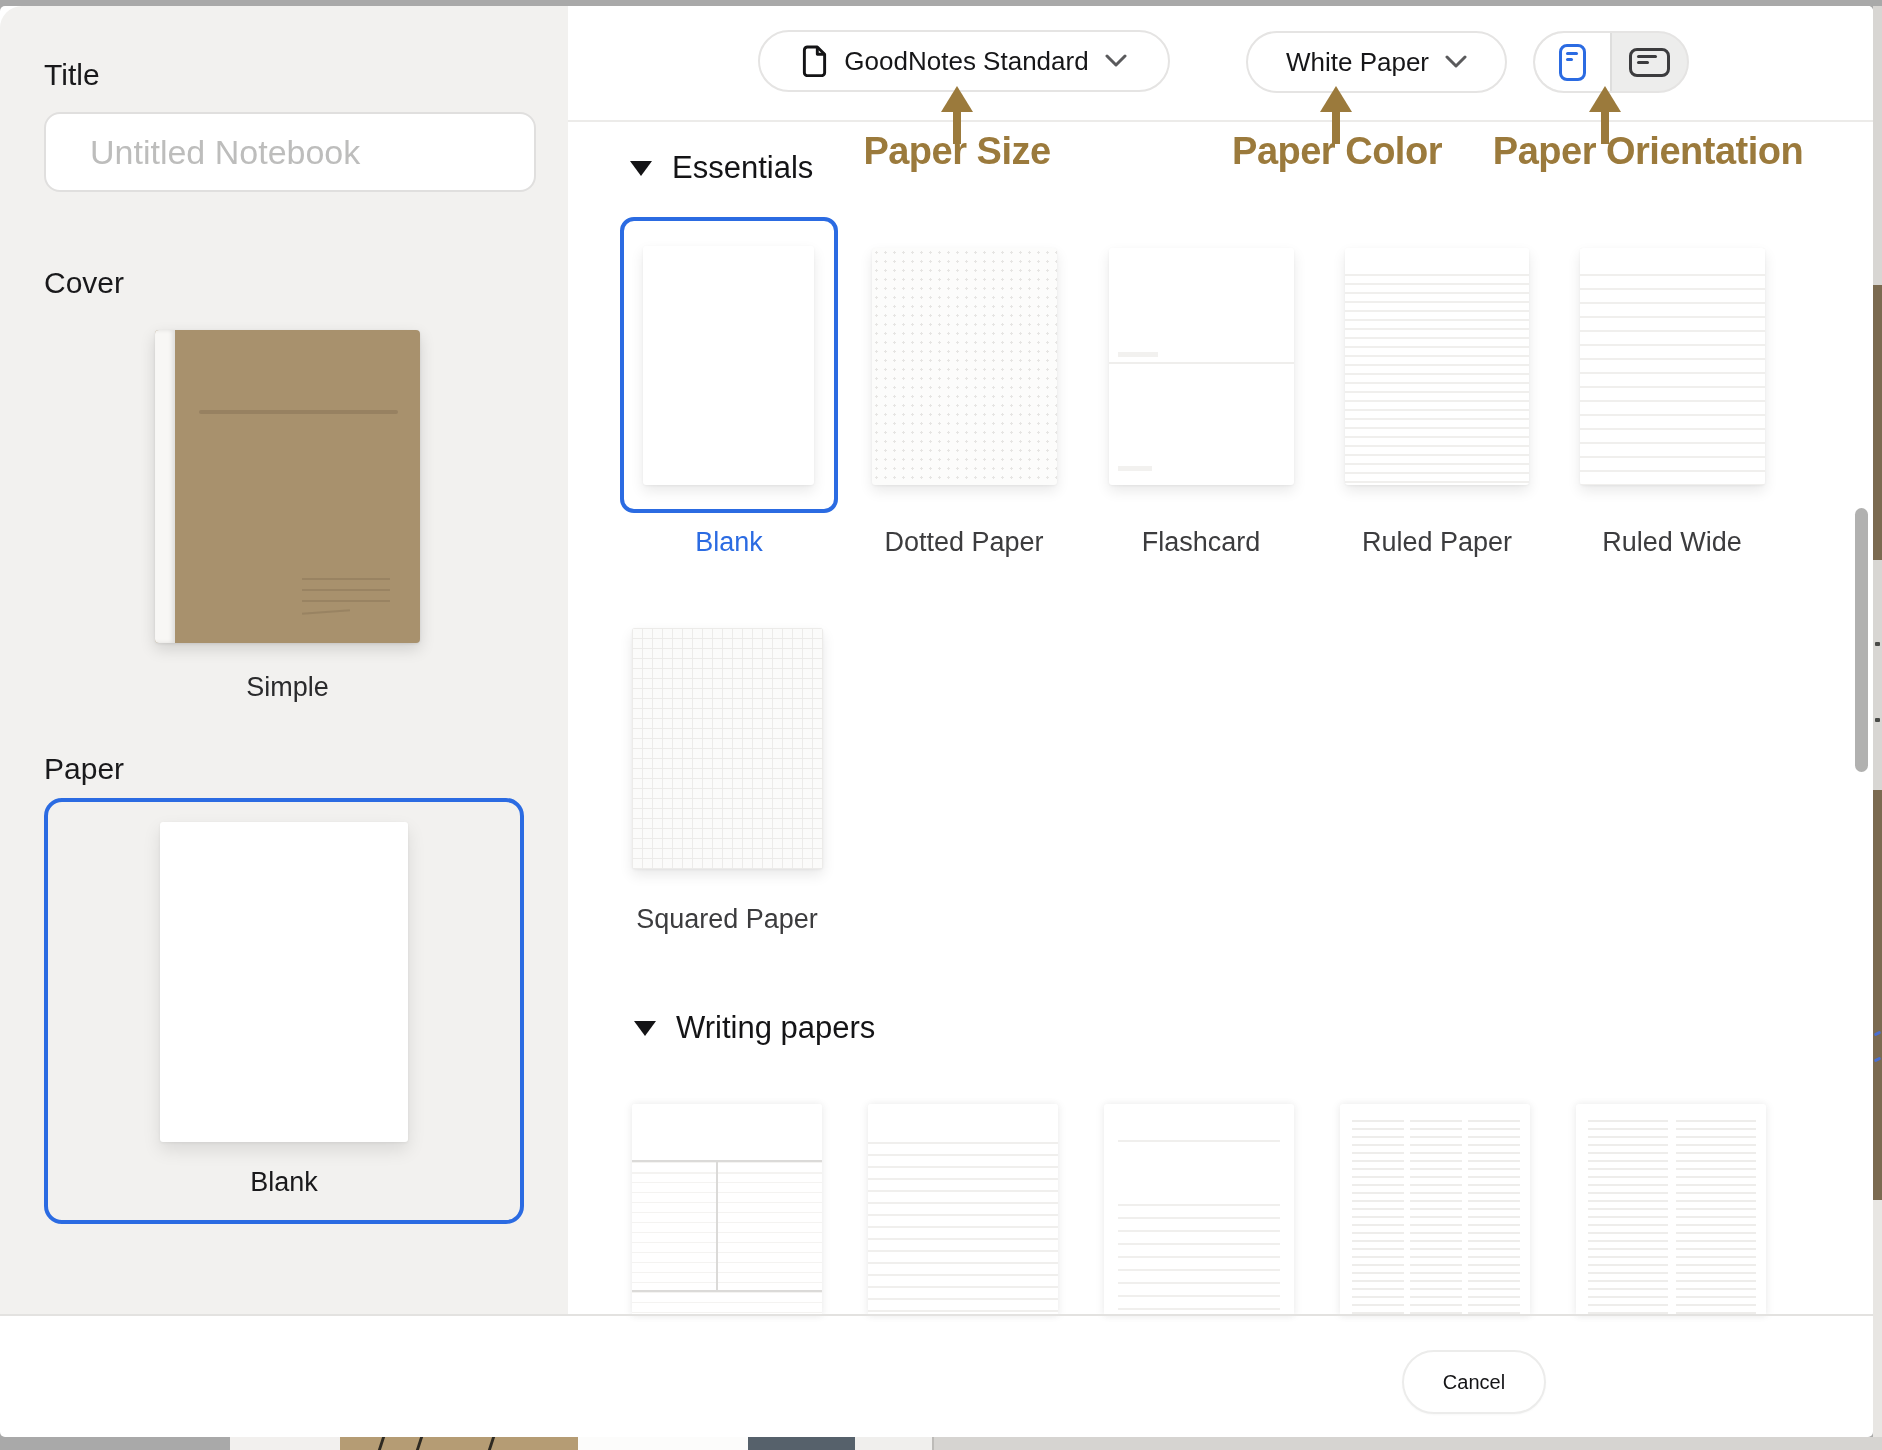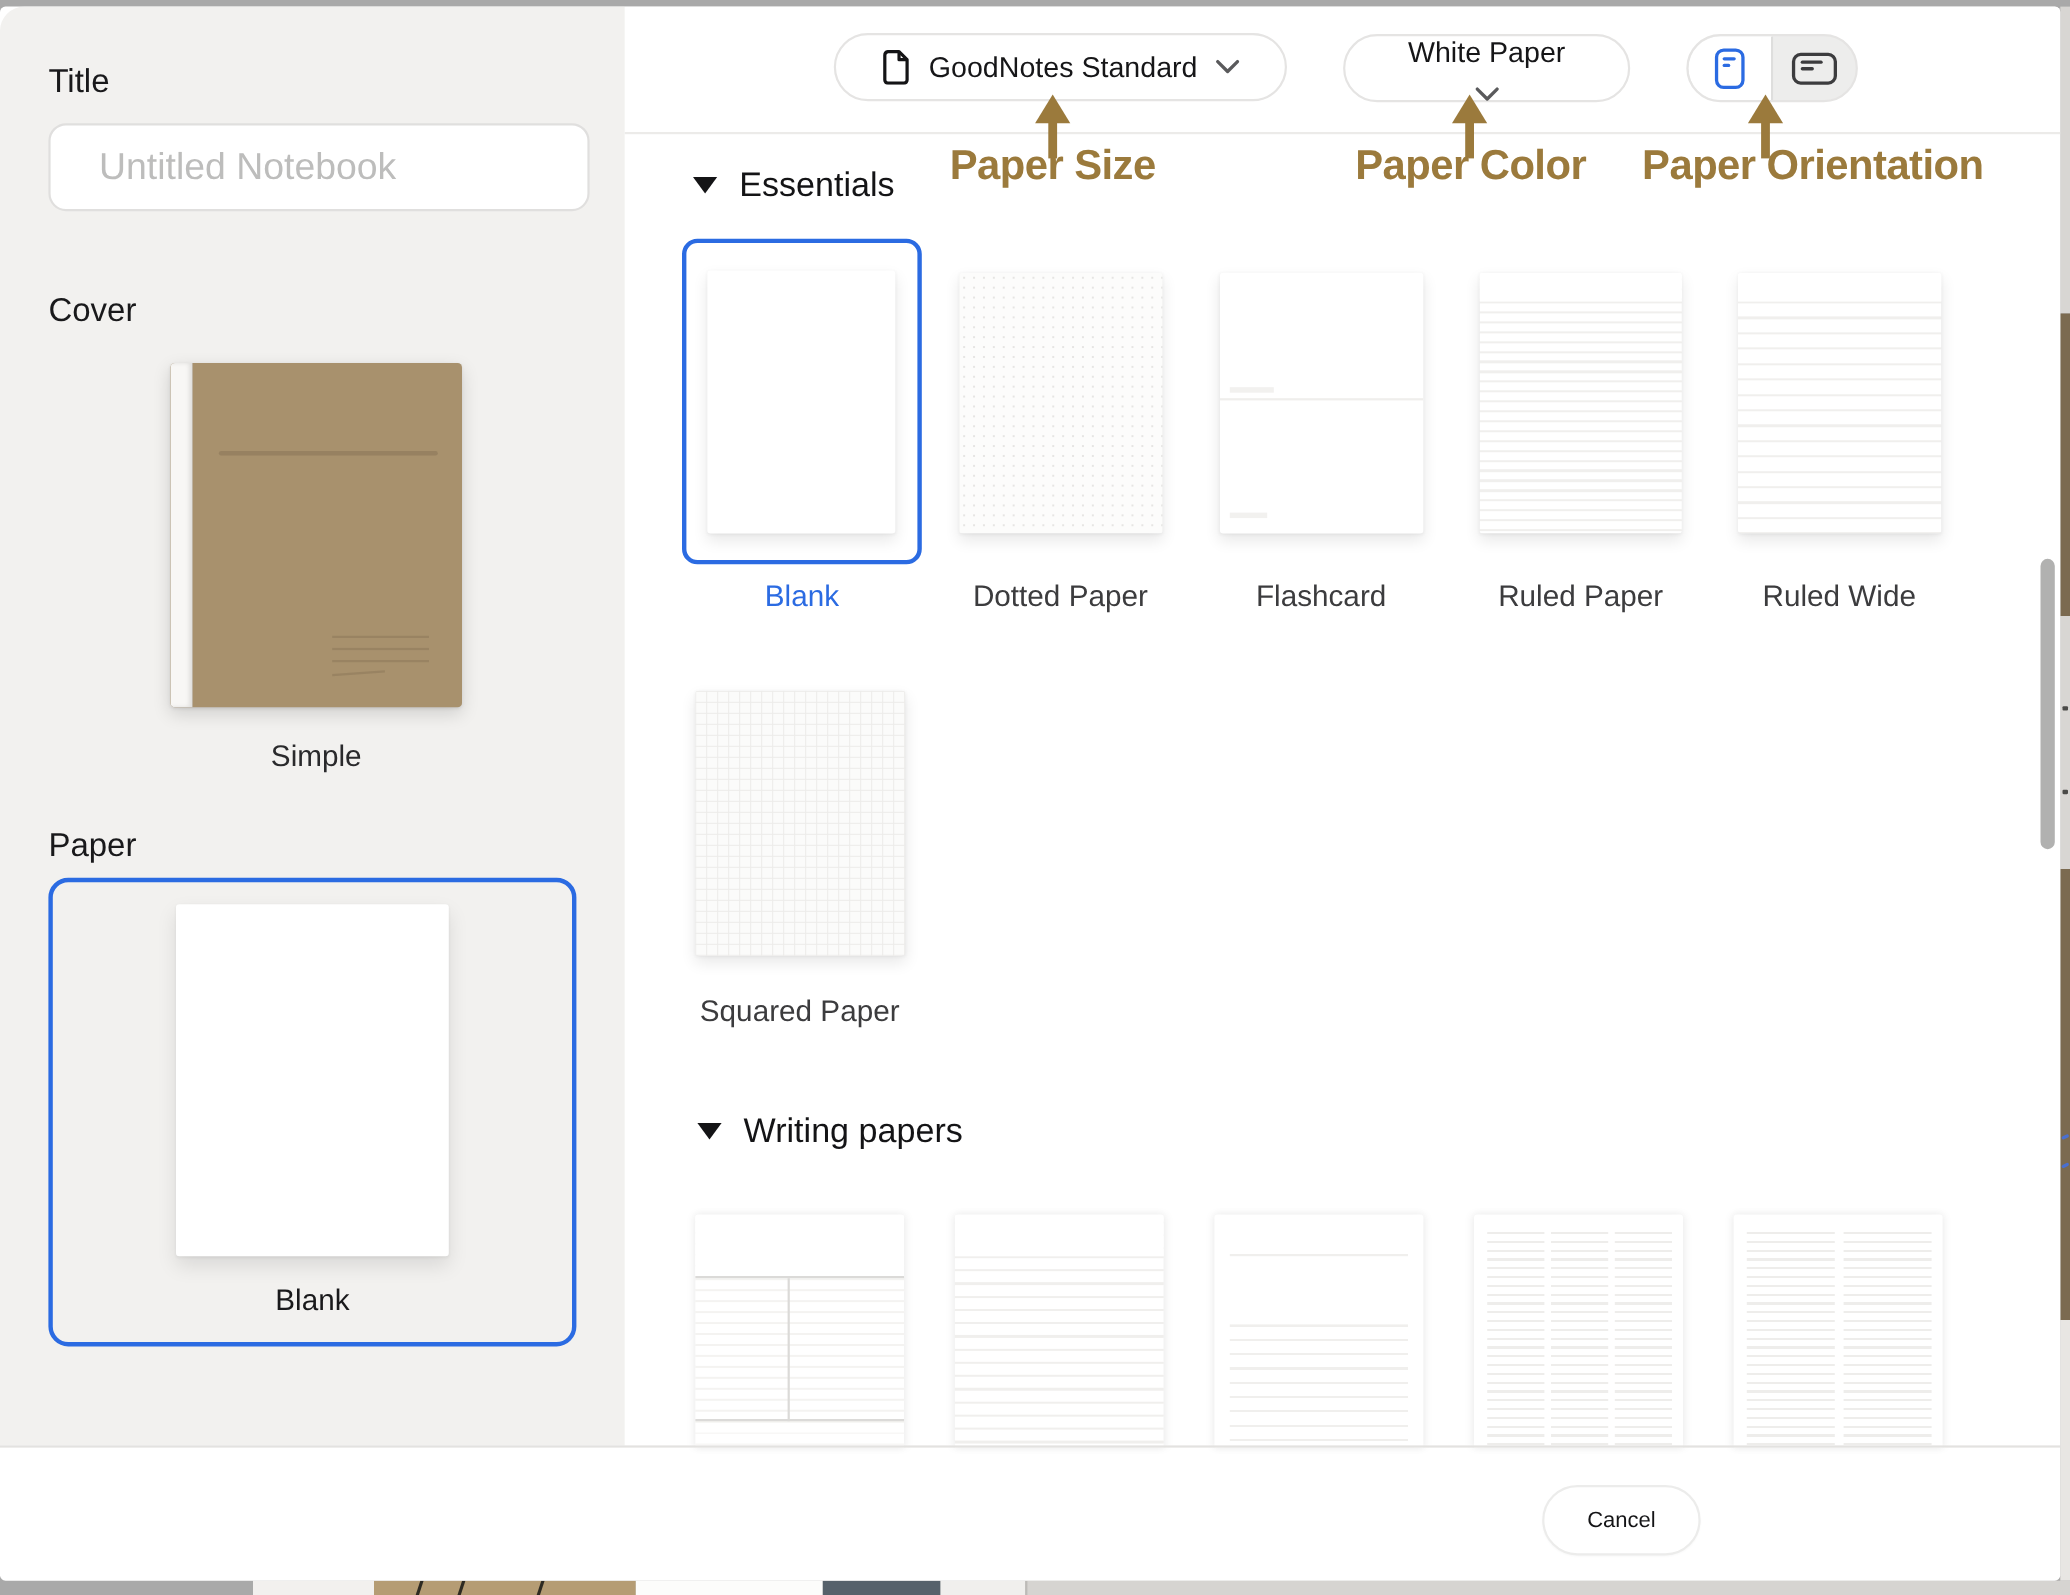--- a/index.html
+++ b/index.html
@@ -79,21 +79,21 @@
   .toolbar-divider { position:absolute; left:568px; top:114px; width:1305px; height:2px; background:#eceBe9; background:#ecebe9; }
   .footer-divider  { position:absolute; left:0; top:1308px; width:1873px; height:2px; background:#e3e2e0; }
 
   .pill {
     position:absolute; height:62px; background:#fff;
     border:2px solid #e5e4e3; border-radius:32px;
     display:flex; align-items:center; justify-content:center; gap:16px;
     font-size:26px; color:#161618; cursor:pointer;
   }
   .pill-size  { left:190px; top:24px; width:412px; }
-  .pill-color { left:653px; top:25px; width:261px;flex-direction:column; }
+  .pill-color { left:678px; top:25px; width:261px; }
   .chev { width:22px; height:14px; flex:0 0 auto; }
   .doc-icon { width:27px; height:32px; flex:0 0 auto; }
 
   .seg-control {
     position:absolute; left:965px; top:25px; width:156px; height:62px;
     background:#ededec; border:2px solid #e5e4e3; border-radius:32px;
     display:flex; overflow:hidden;
   }
   .seg { flex:1; display:flex; align-items:center; justify-content:center; cursor:pointer; }
   .seg-portrait { background:#ffffff; border-right:2px solid #dededd; border-radius:32px 0 0 32px; }

